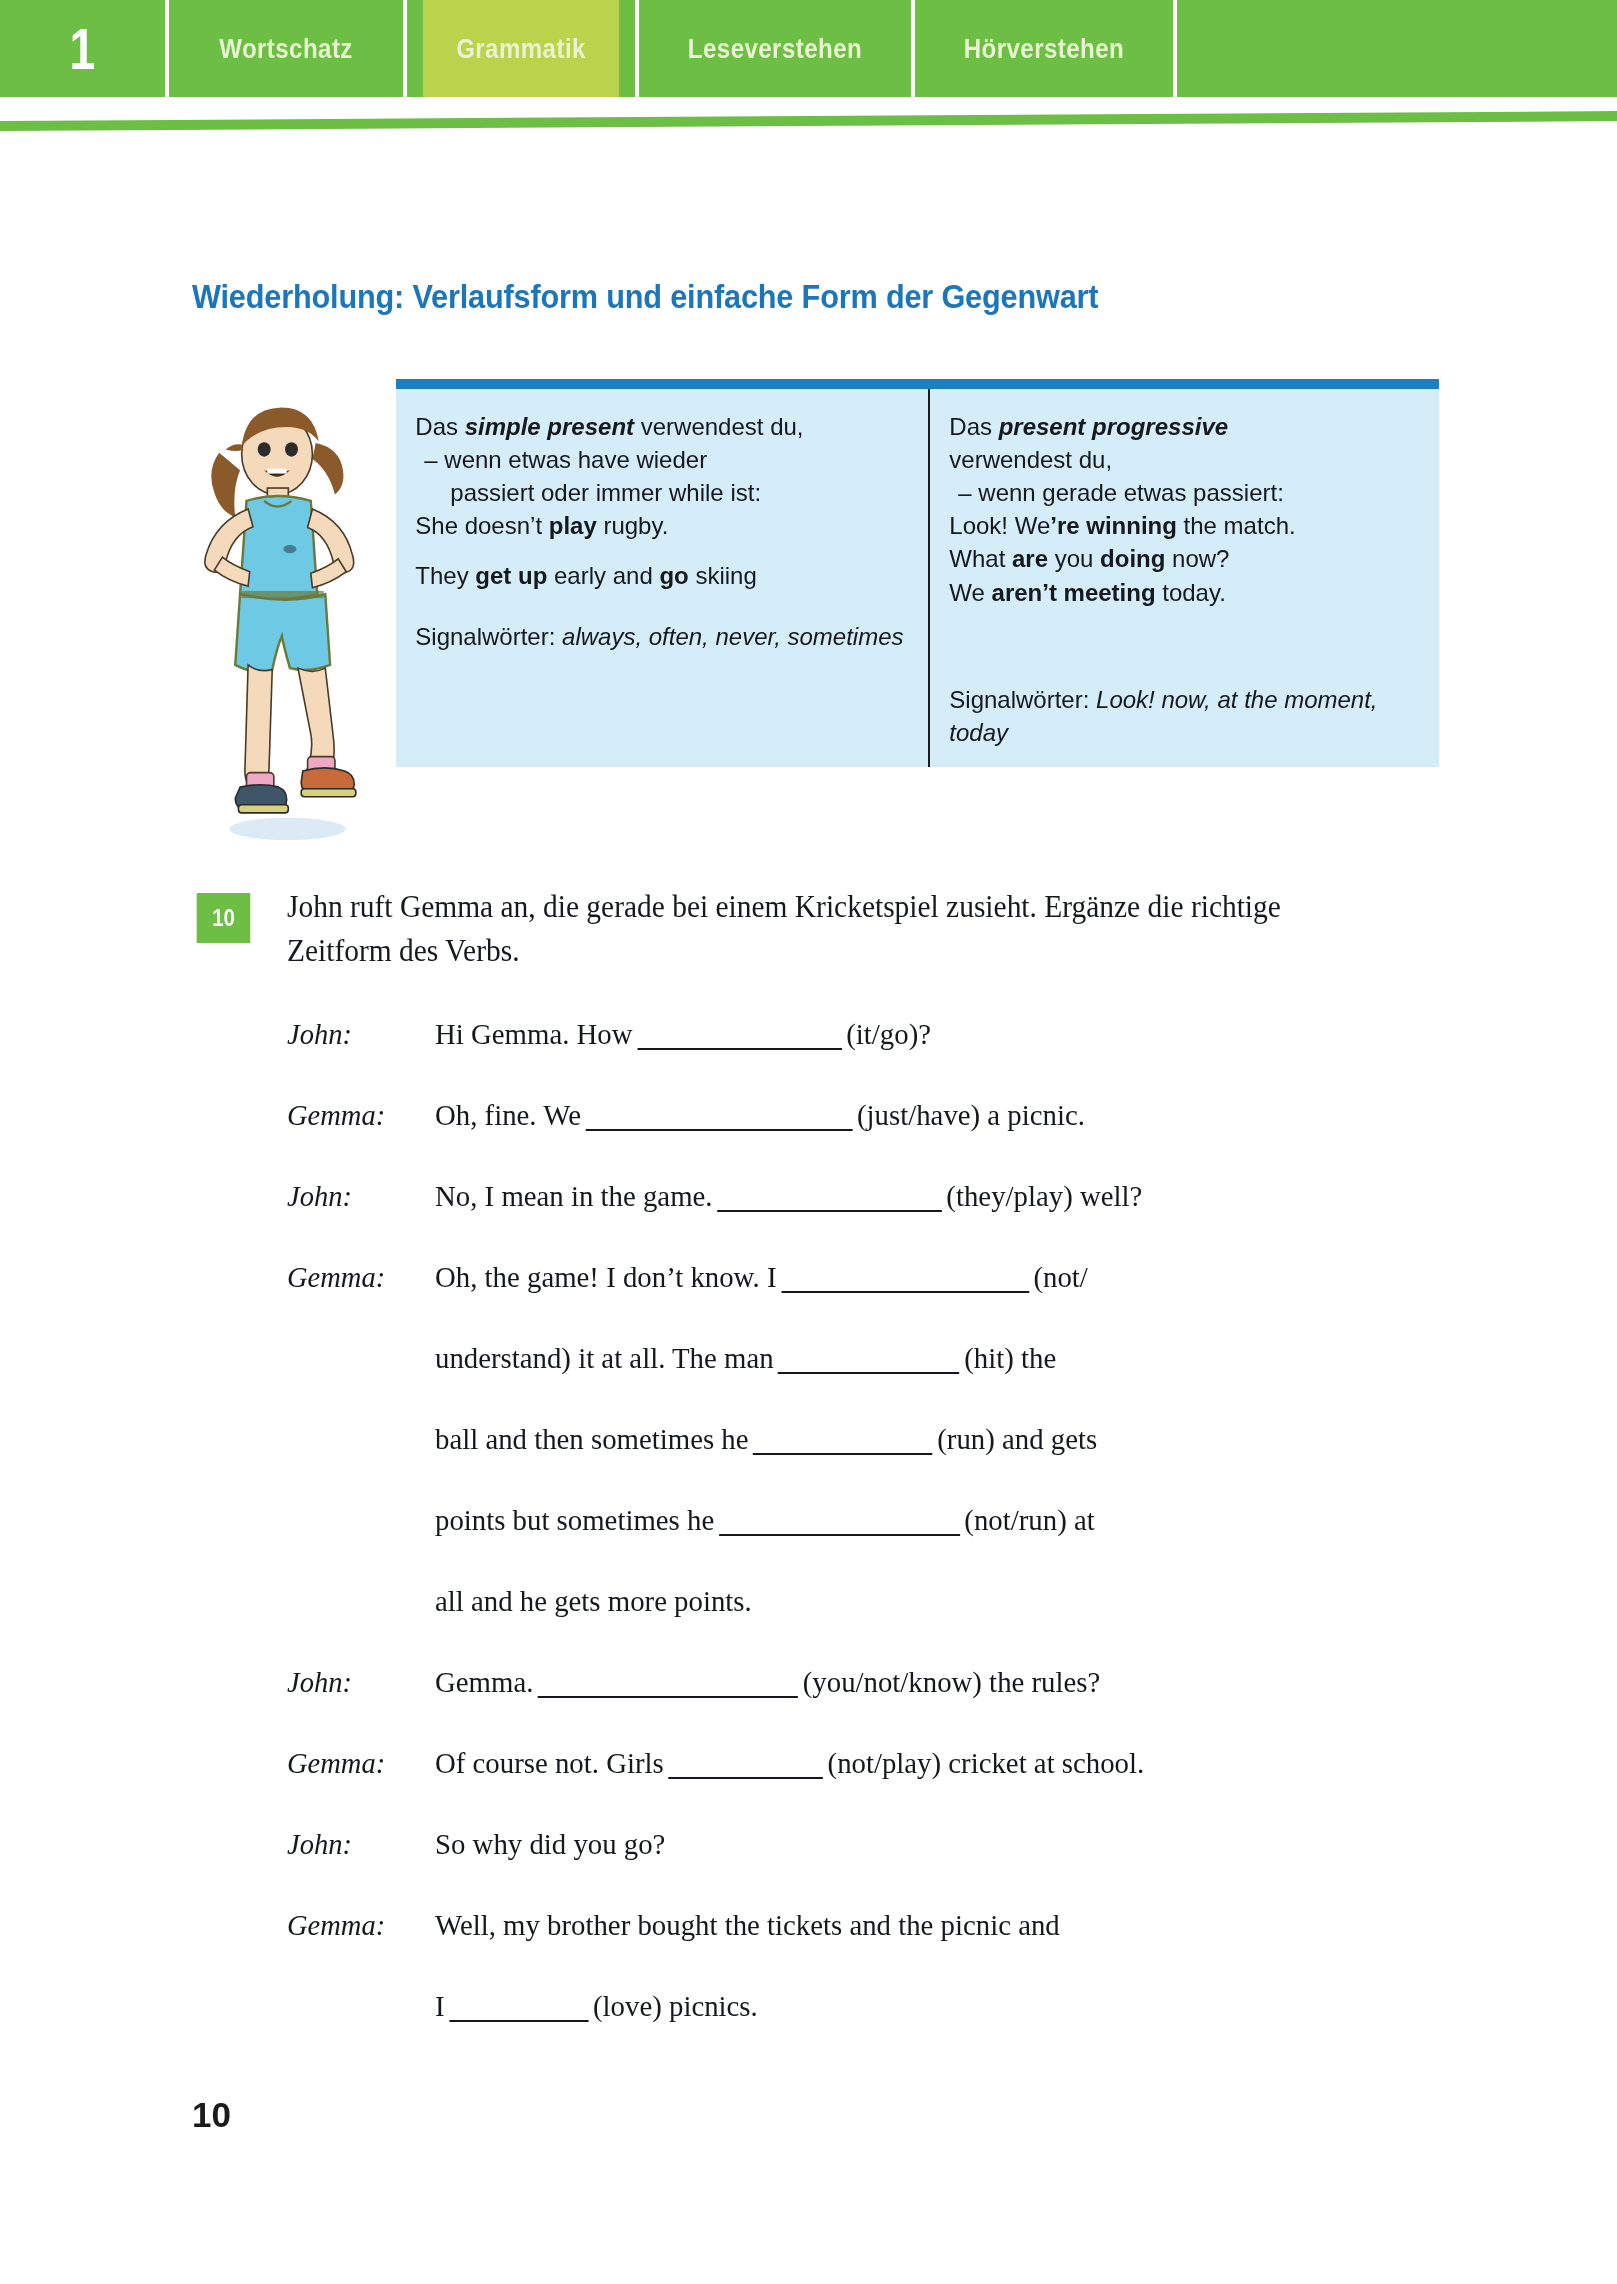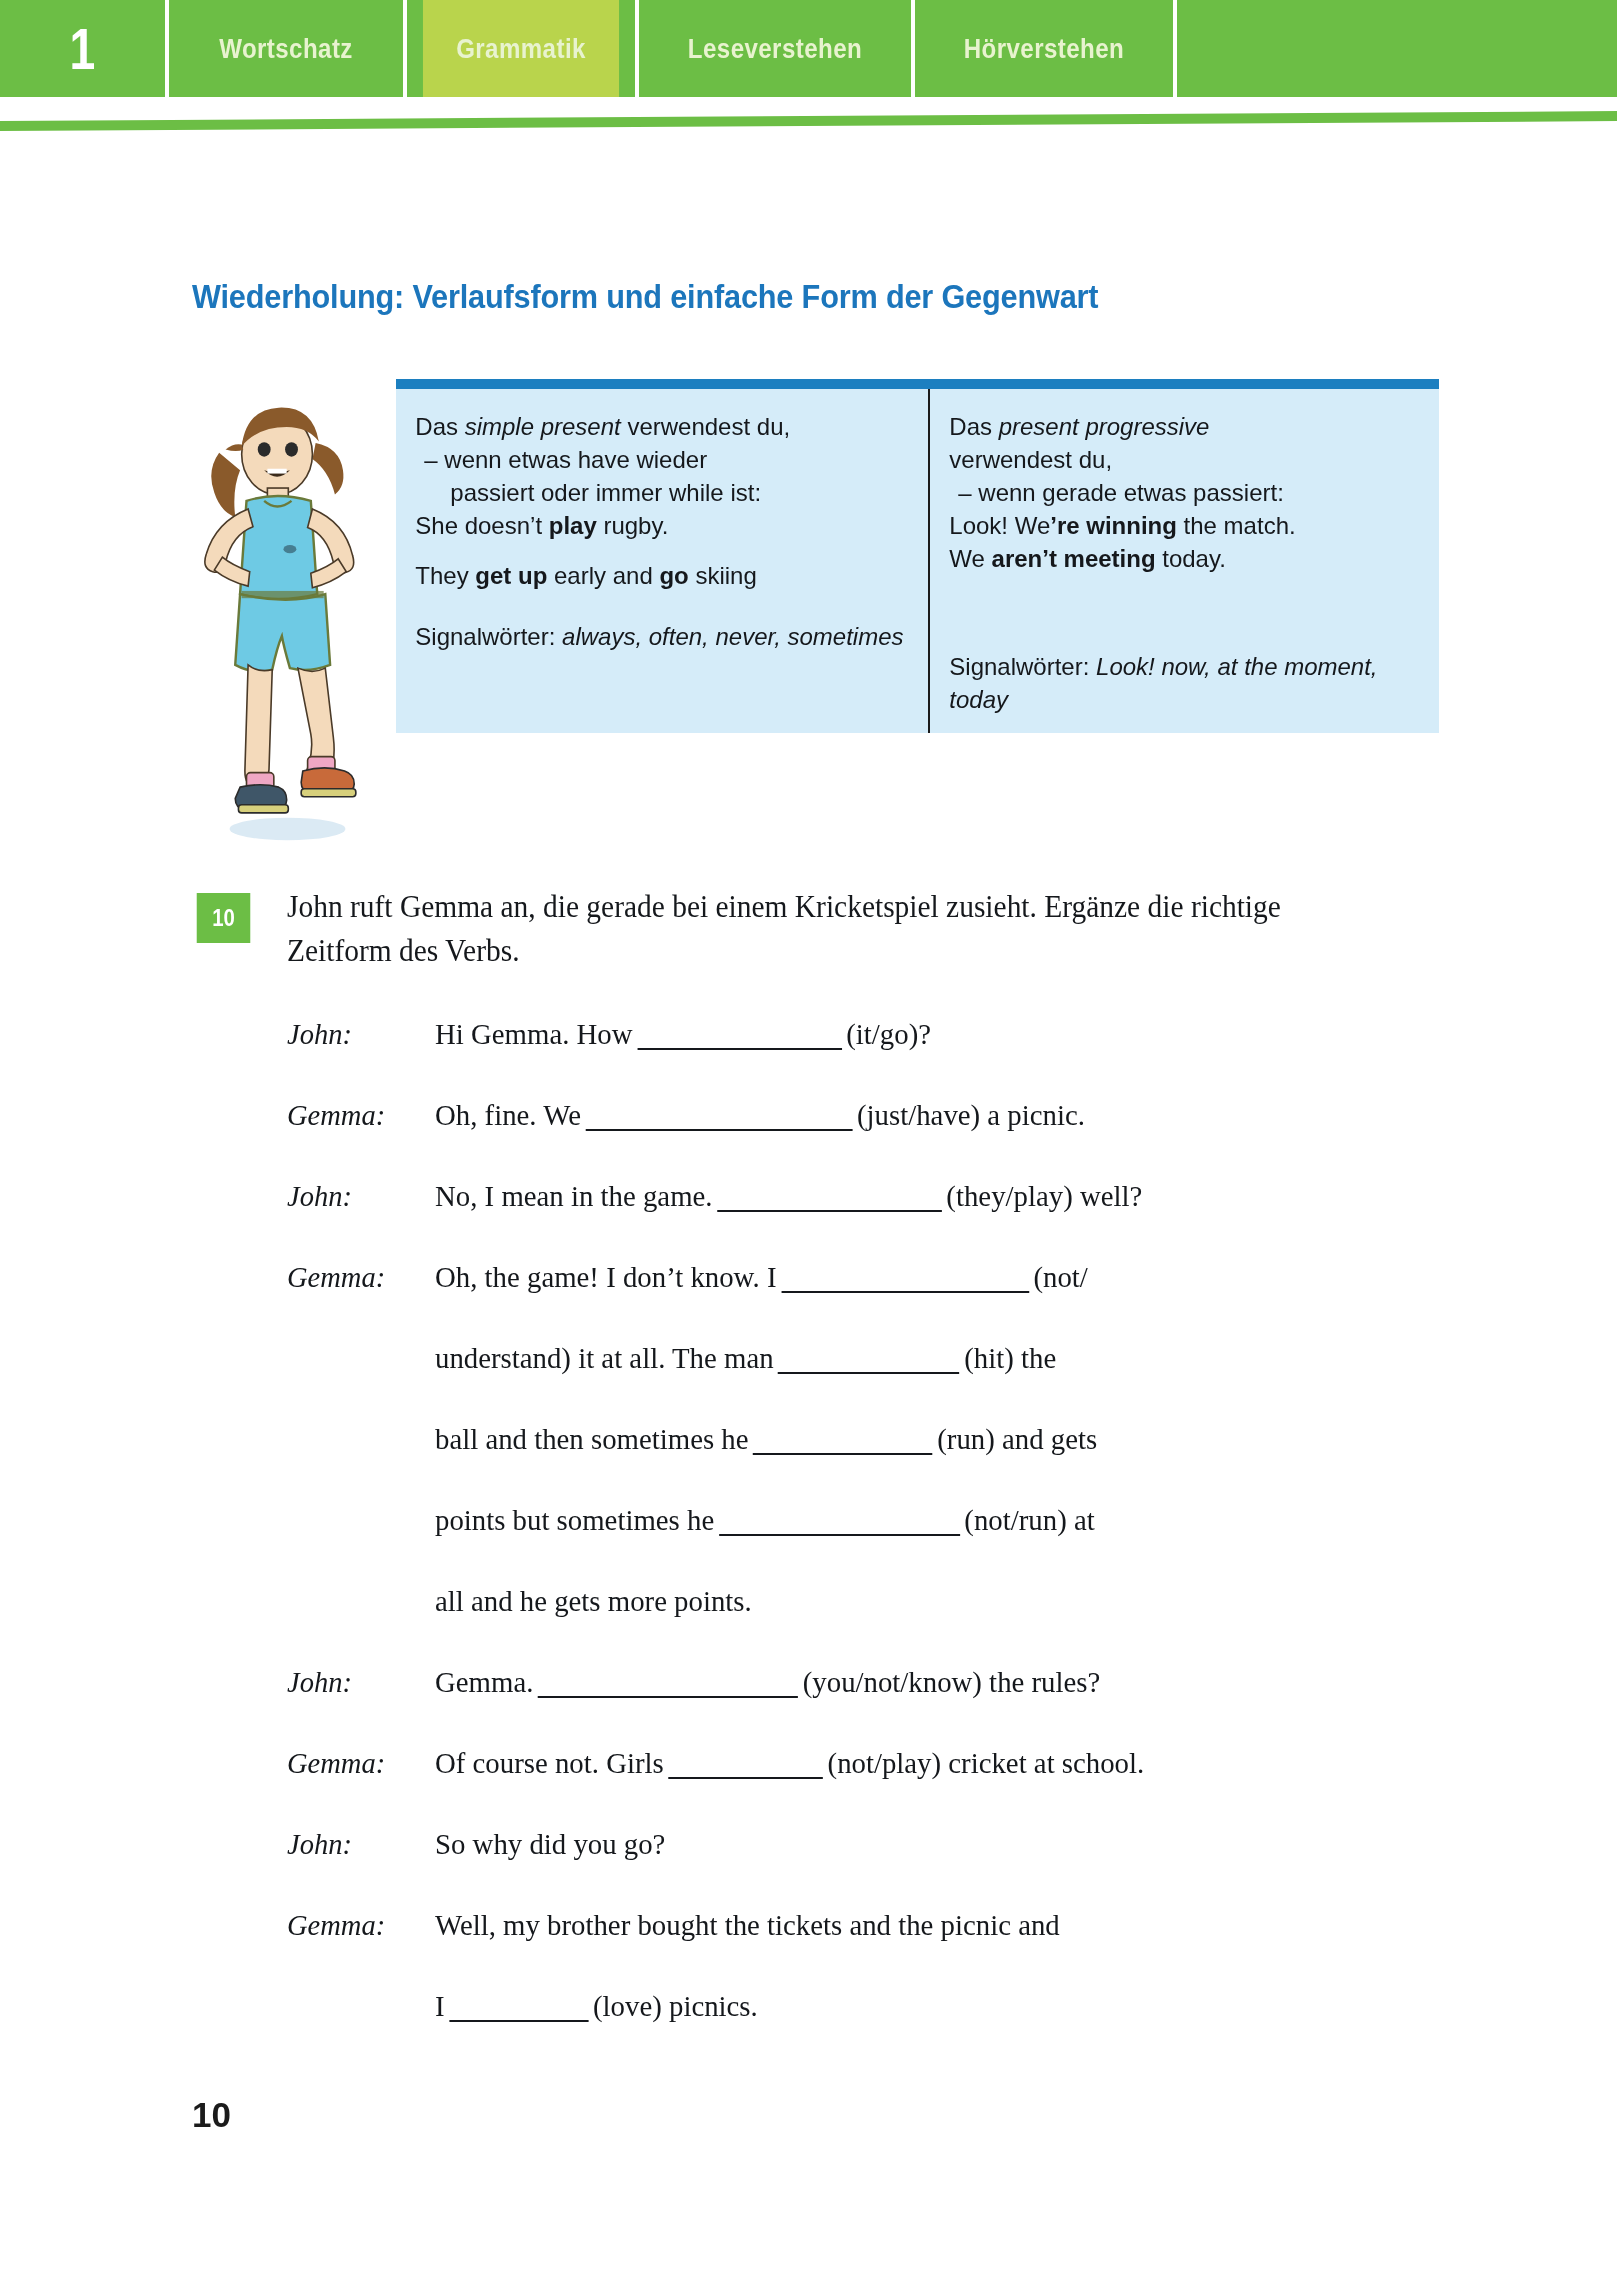--- a/index.html
+++ b/index.html
@@ -116,21 +116,21 @@
     color: #15181c;
   }
   .gb-col-left  { width: 532px; }
   .gb-col-right { width: 511px; border-left: 2.4px solid #1b1b1b; }
   .gb-col p { margin-bottom: 0; }
   .gb-spacer { height: 17px; }
   .gb-bullet { padding-left: 35px; text-indent: -26px; }
   .gb-signal { margin-top: 27px; }
   .gb-signal i { font-style: italic; }
   .gb-b { font-weight: bold; }
-  .gb-bi { font-weight: normal; font-style: italic; }
+  .gb-bi { font-weight: bold; font-style: italic; }
 
   
   .girl-wrap {
     position: absolute;
     top: 396px;
     left: 187px;
     width: 201px;
     height: 451px;
   }
 
@@ -327,20 +327,21 @@
   </div>
 
   <div class="gb-col gb-col-right">
     <p><span>Das </span><span class="gb-bi">present progressive</span></p>
     <p>verwendest du,</p>
 
     <p class="gb-bullet">– wenn gerade etwas passiert:</p>
 
     <p><span>Look! We</span><span class="gb-b">’re winning</span><span> the match.</span></p>
 
+    <p><span>What </span><span class="gb-b">are</span><span> you </span><span class="gb-b">doing</span><span> now?</span></p>
 
     <p><span>We </span><span class="gb-b">aren’t meeting</span><span> today.</span></p>
 
     <p class="gb-signal" style="margin-top:74px;"><span>Signalwörter: </span><i>Look! now, at the moment, today</i></p>
   </div>
 </div>
 
 <div class="ex-badge">10</div>
 
 <p class="ex-instruction">John ruft Gemma an, die gerade bei einem Kricketspiel zusieht. Ergänze die richtige Zeitform des Verbs.</p>

